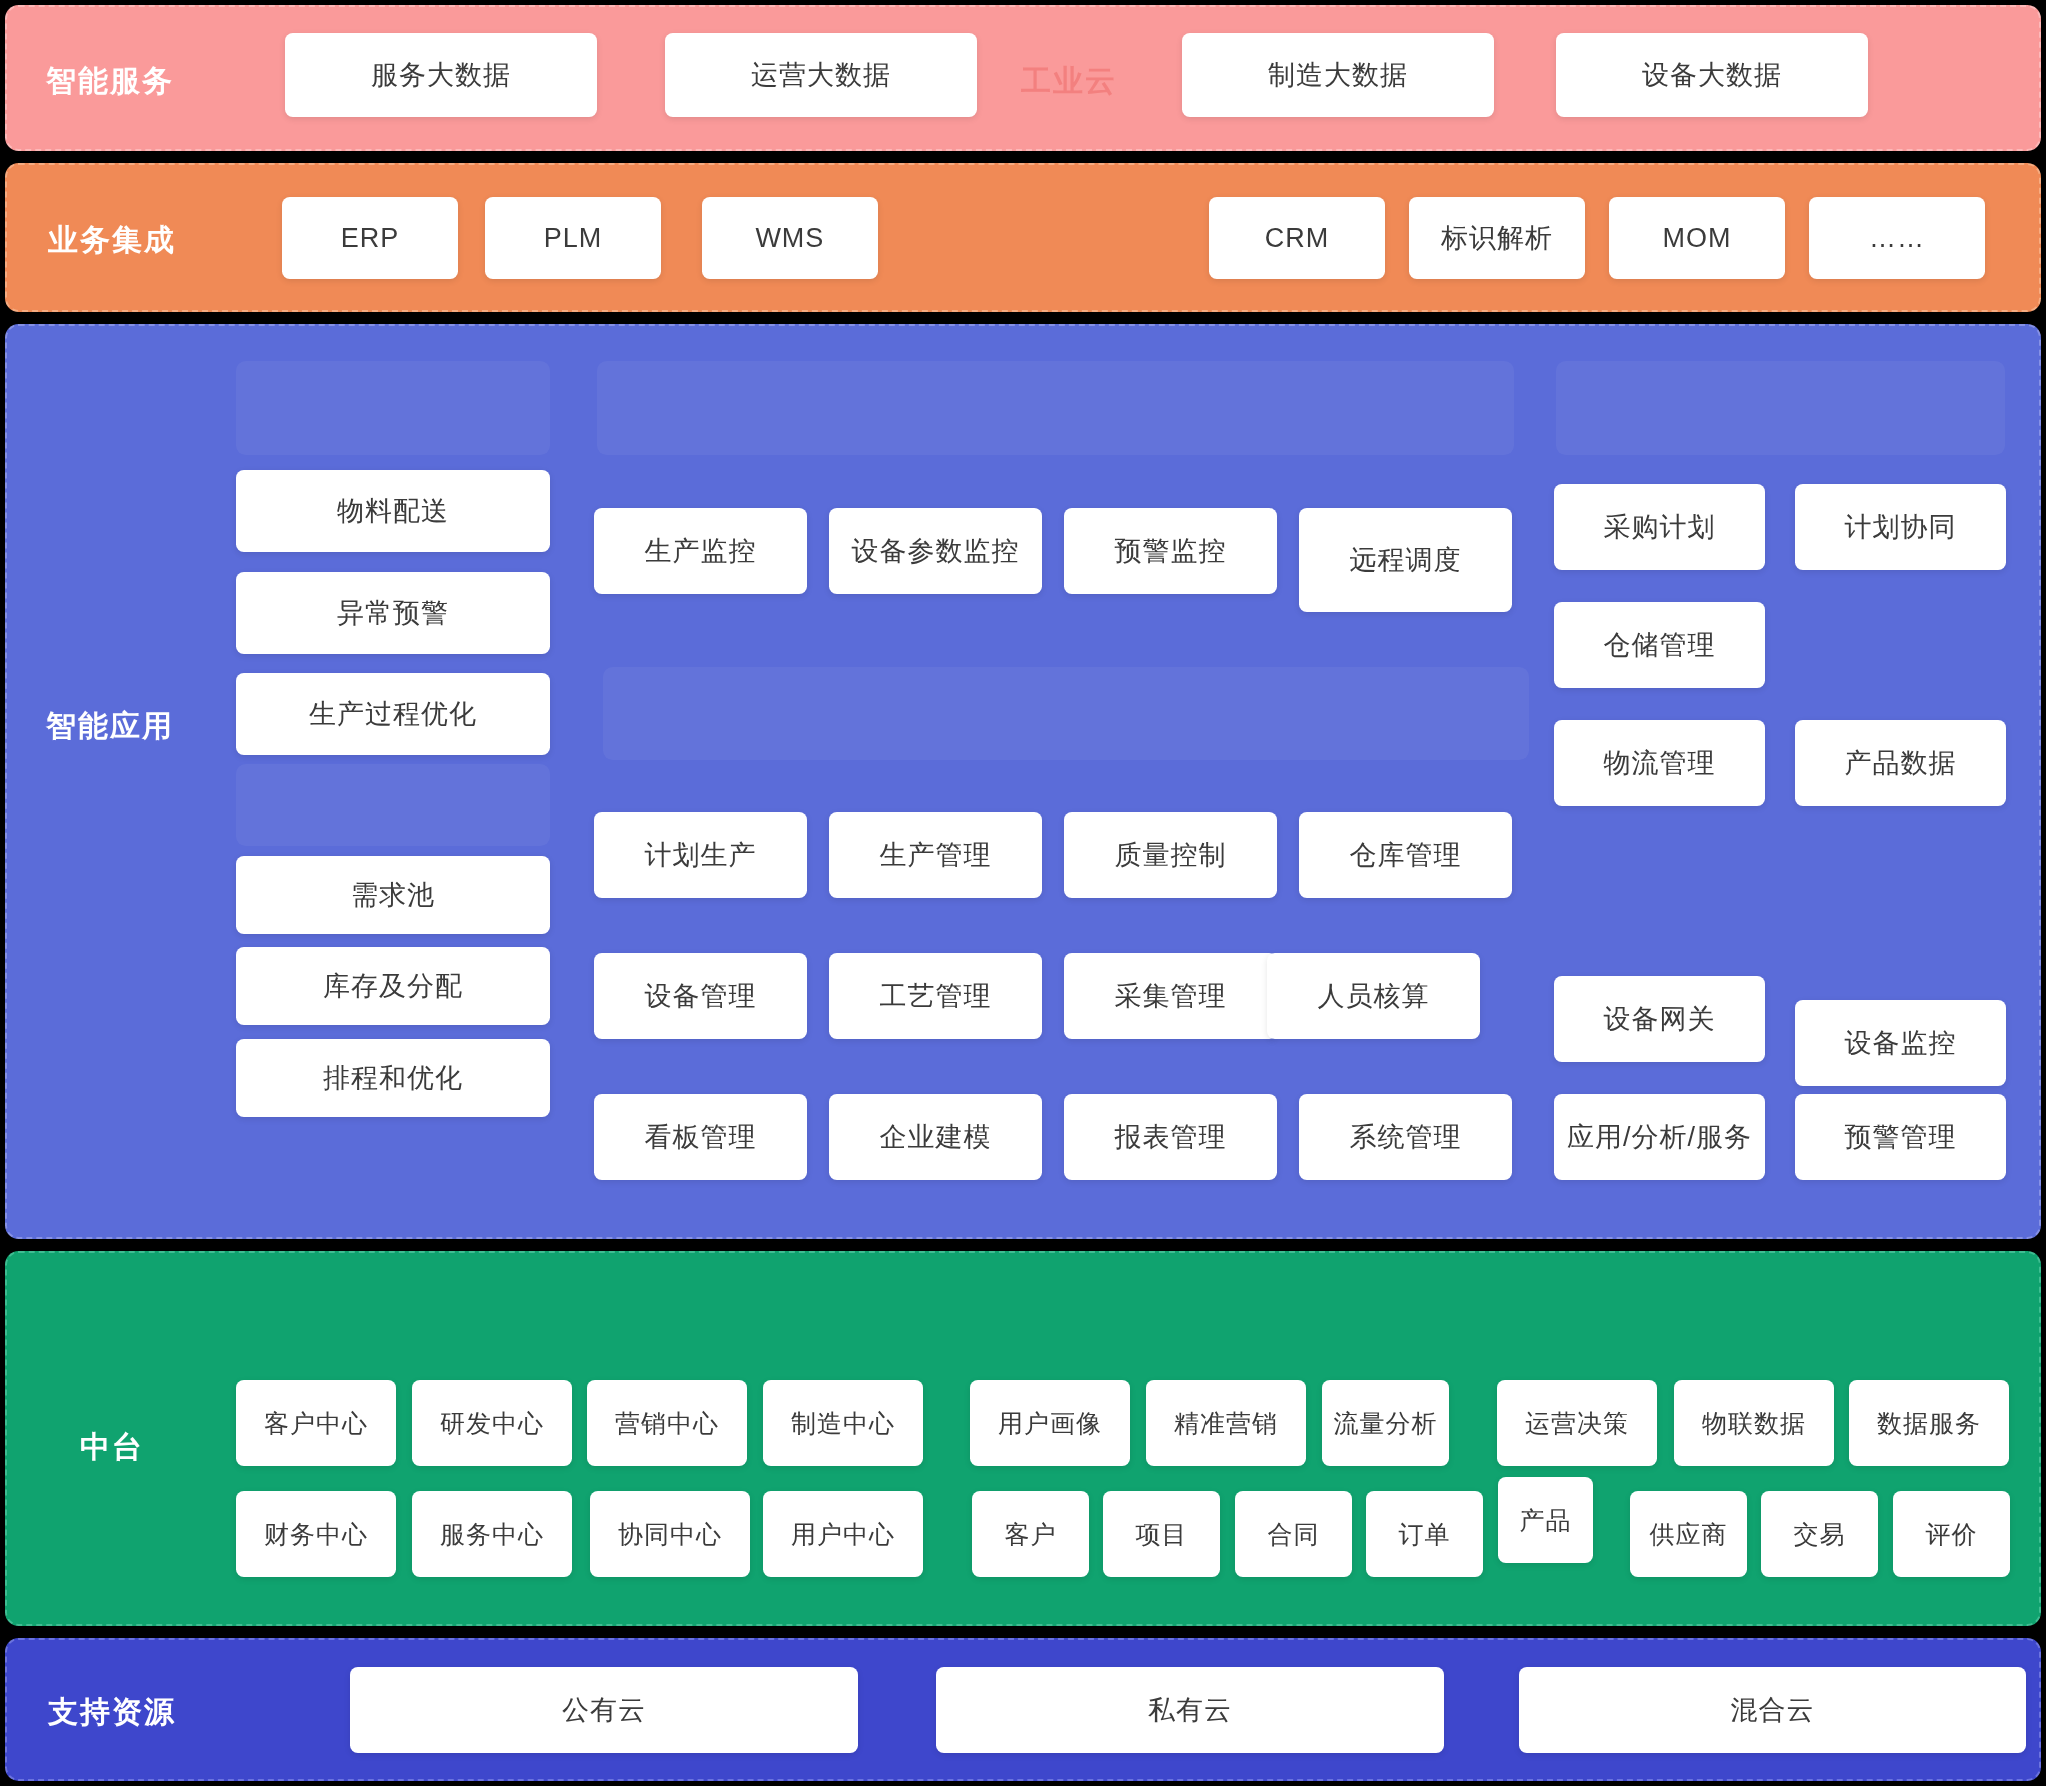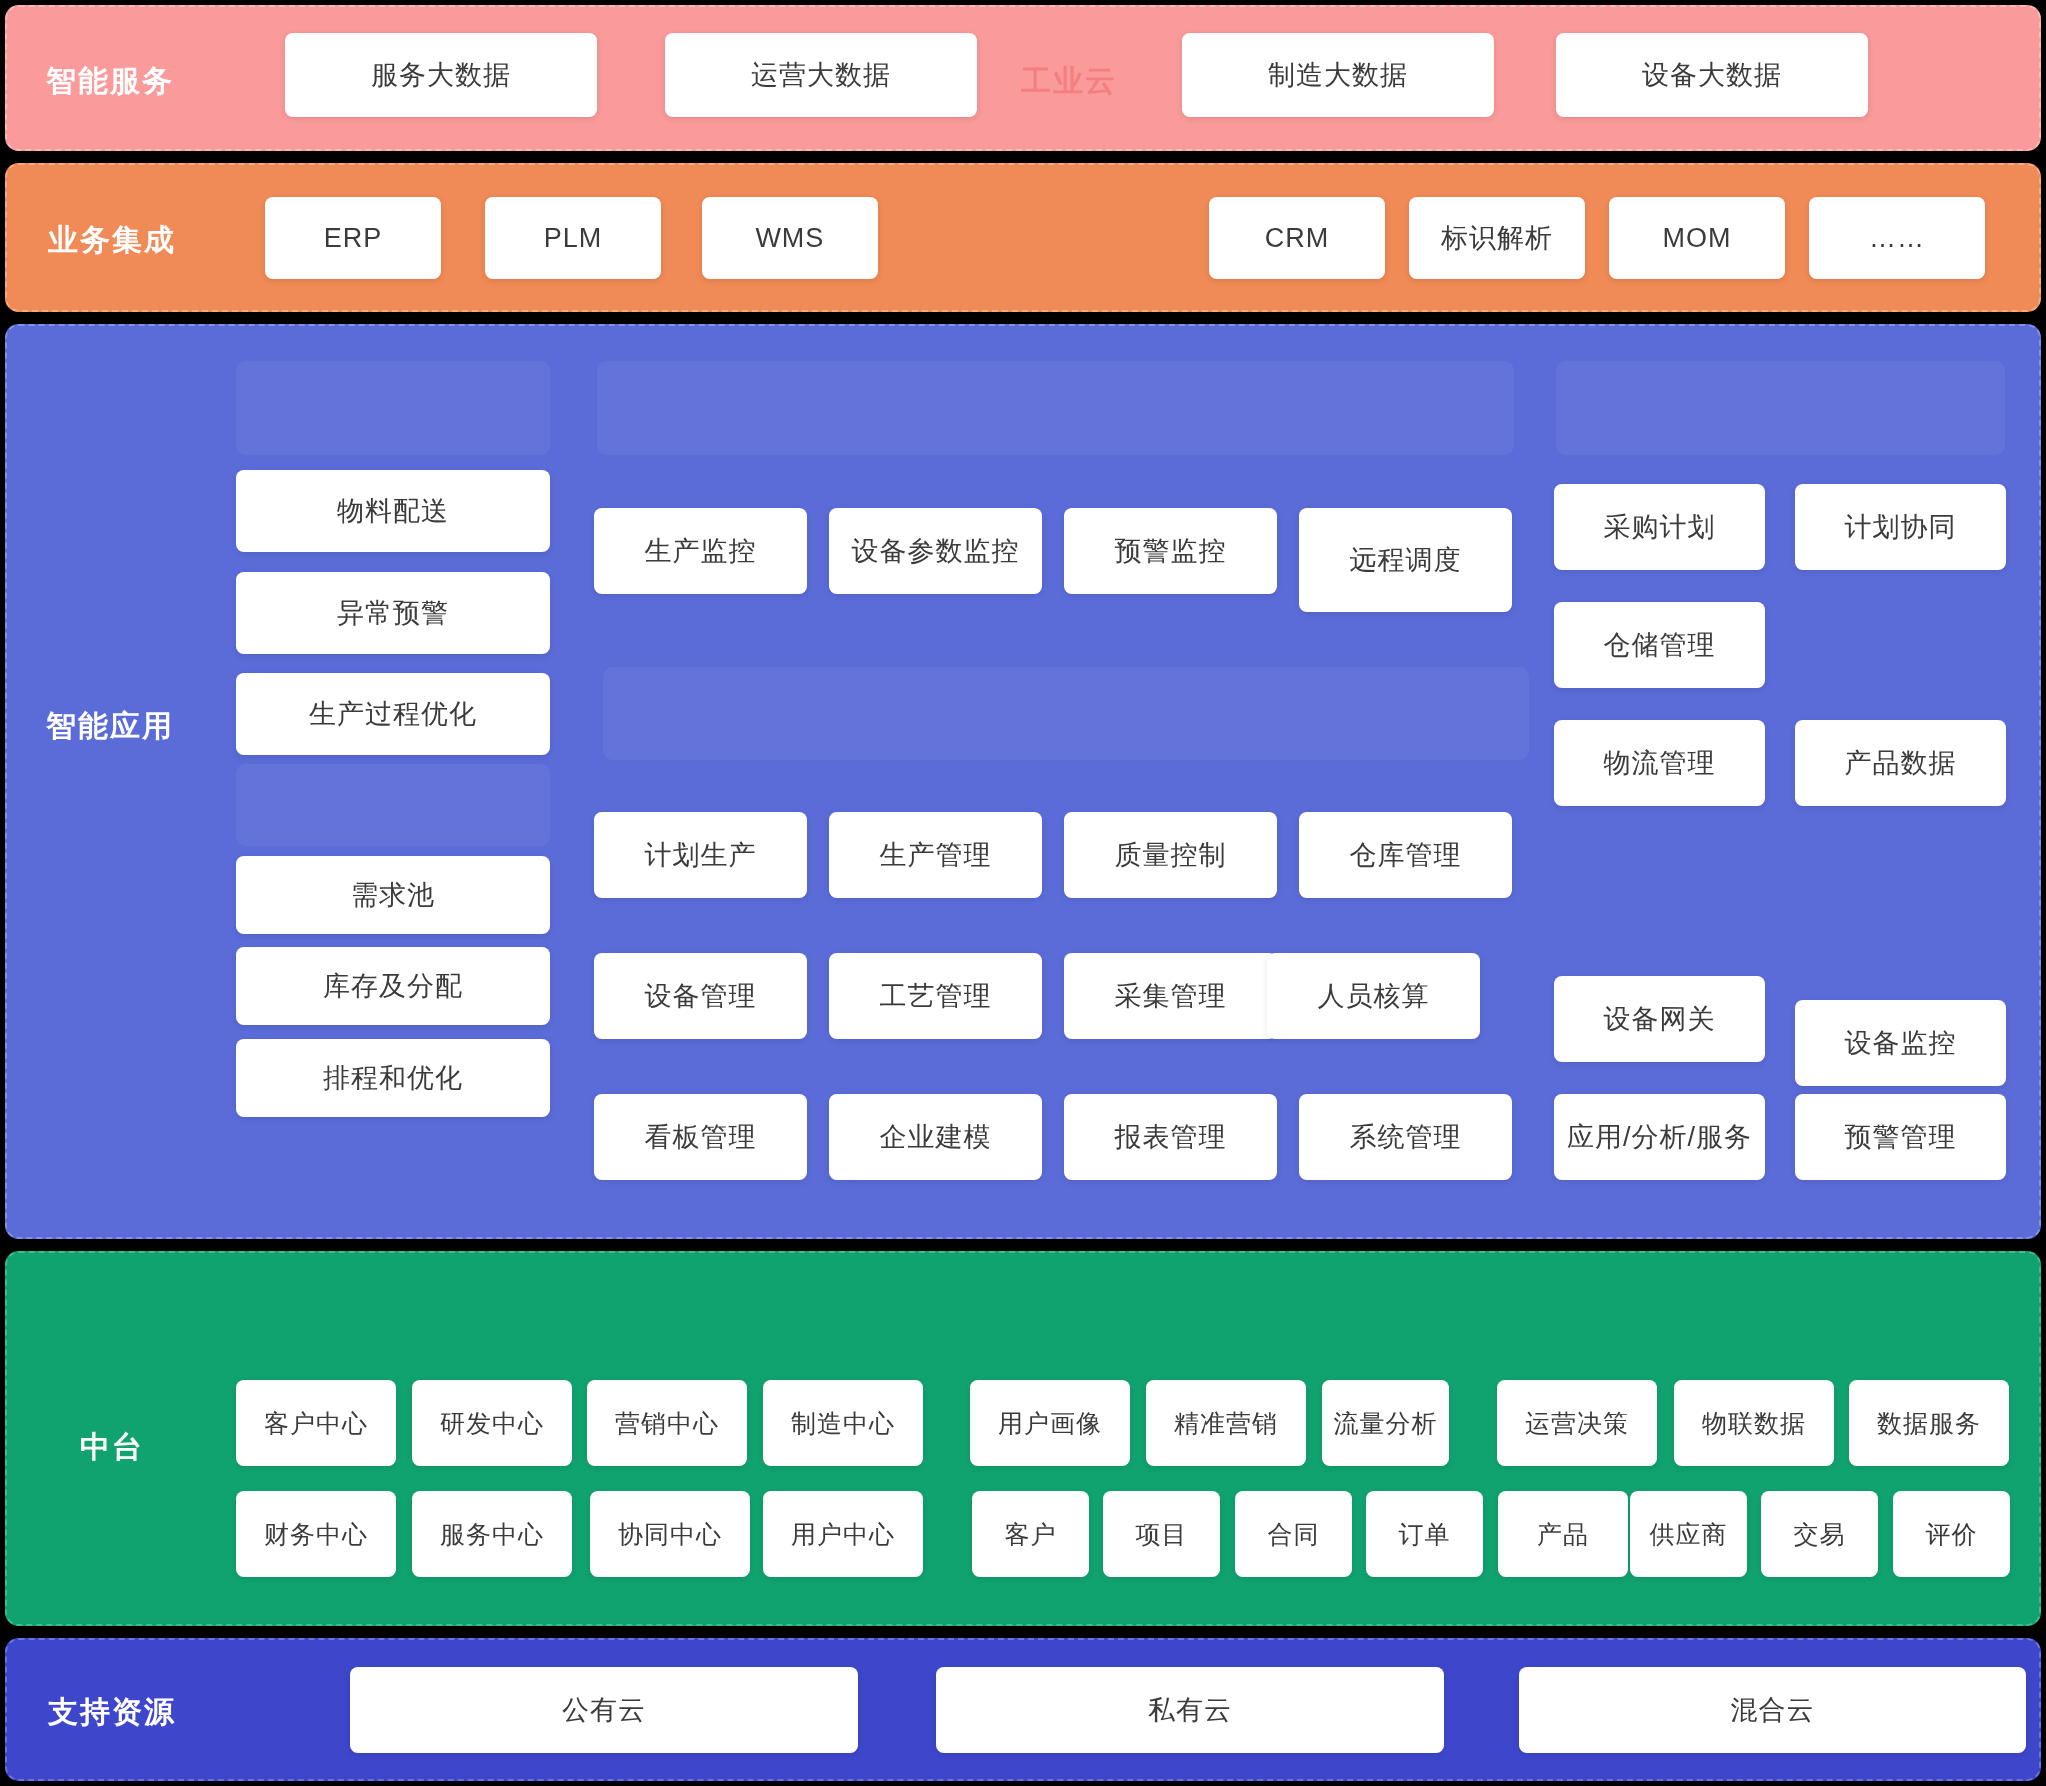--- a/index.html
+++ b/index.html
@@ -44,21 +44,21 @@
     <div class="band-label" style="left:39px;top:56px">智能服务</div>
     <div class="wbox" style="left:278px;top:26px;width:312px;height:84px">服务大数据</div>
     <div class="wbox" style="left:658px;top:26px;width:312px;height:84px">运营大数据</div>
     <div class="cloud-label" style="left:1014px;top:56px">工业云</div>
     <div class="wbox" style="left:1175px;top:26px;width:312px;height:84px">制造大数据</div>
     <div class="wbox" style="left:1549px;top:26px;width:312px;height:84px">设备大数据</div>
   </section>
 
   <section class="band band-integration">
     <div class="band-label" style="left:41px;top:57px">业务集成</div>
-    <div class="wbox" style="left:258px;top:32px;width:176px;height:82px">ERP</div>
+    <div class="wbox" style="left:275px;top:32px;width:176px;height:82px">ERP</div>
     <div class="wbox" style="left:478px;top:32px;width:176px;height:82px">PLM</div>
     <div class="wbox" style="left:695px;top:32px;width:176px;height:82px">WMS</div>
     <div class="wbox" style="left:1202px;top:32px;width:176px;height:82px">CRM</div>
     <div class="wbox" style="left:1402px;top:32px;width:176px;height:82px">标识解析</div>
     <div class="wbox" style="left:1602px;top:32px;width:176px;height:82px">MOM</div>
     <div class="wbox" style="left:1802px;top:32px;width:176px;height:82px">……</div>
   </section>
 
   <section class="band band-apps">
     <div class="band-label" style="left:39px;top:382px">智能应用</div>
@@ -125,21 +125,21 @@
 
     <div class="wbox sz26" style="left:229px;top:238px;width:160px;height:86px">财务中心</div>
     <div class="wbox sz26" style="left:405px;top:238px;width:160px;height:86px">服务中心</div>
     <div class="wbox sz26" style="left:583px;top:238px;width:160px;height:86px">协同中心</div>
     <div class="wbox sz26" style="left:756px;top:238px;width:160px;height:86px">用户中心</div>
 
     <div class="wbox sz26" style="left:965px;top:238px;width:117px;height:86px">客户</div>
     <div class="wbox sz26" style="left:1096px;top:238px;width:117px;height:86px">项目</div>
     <div class="wbox sz26" style="left:1228px;top:238px;width:117px;height:86px">合同</div>
     <div class="wbox sz26" style="left:1359px;top:238px;width:117px;height:86px">订单</div>
-    <div class="wbox sz26" style="left:1491px;top:238px;width:130px;height:86px">产品</div>
+    <div class="wbox sz26" style="left:1491px;top:224px;width:95px;height:86px">产品</div>
     <div class="wbox sz26" style="left:1623px;top:238px;width:117px;height:86px">供应商</div>
     <div class="wbox sz26" style="left:1754px;top:238px;width:117px;height:86px">交易</div>
     <div class="wbox sz26" style="left:1886px;top:238px;width:117px;height:86px">评价</div>
   </section>
 
   <section class="band band-resources">
     <div class="band-label" style="left:41px;top:54px">支持资源</div>
     <div class="wbox" style="left:343px;top:27px;width:508px;height:86px">公有云</div>
     <div class="wbox" style="left:929px;top:27px;width:508px;height:86px">私有云</div>
     <div class="wbox" style="left:1512px;top:27px;width:507px;height:86px">混合云</div>

